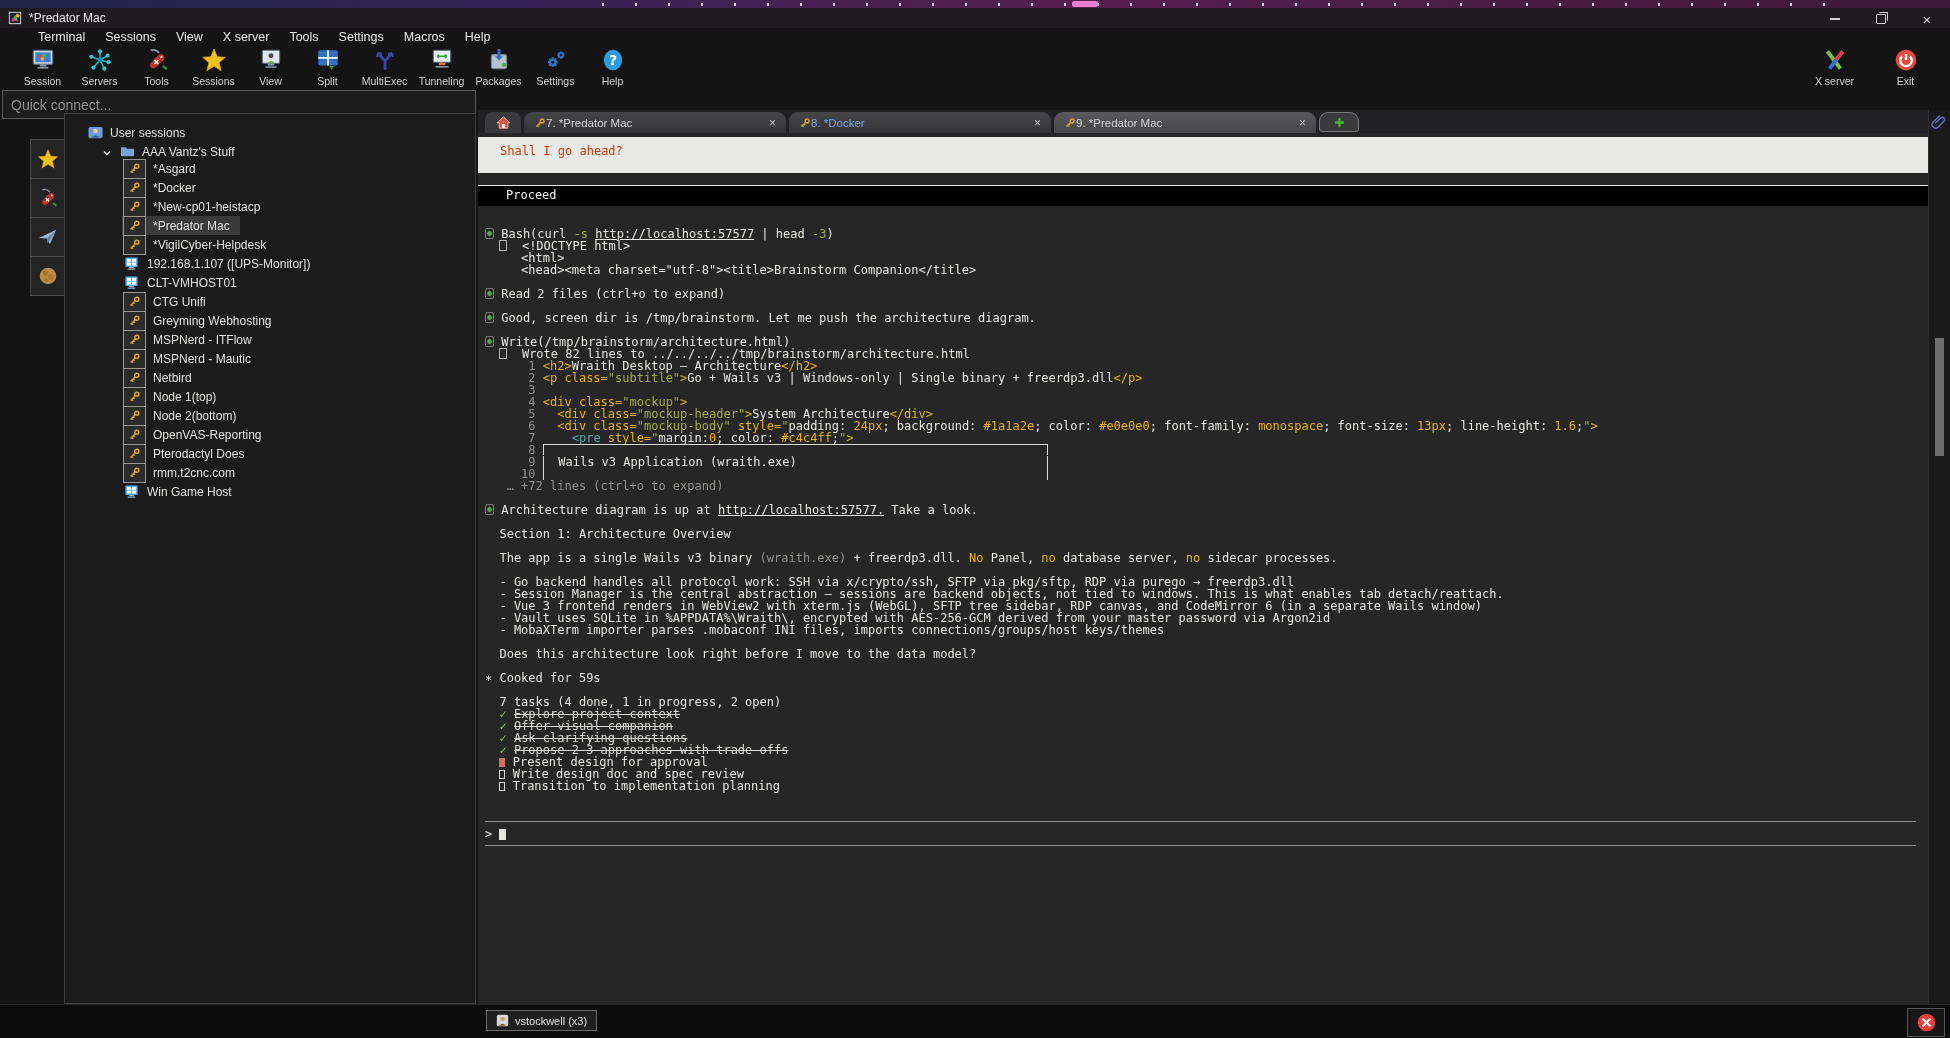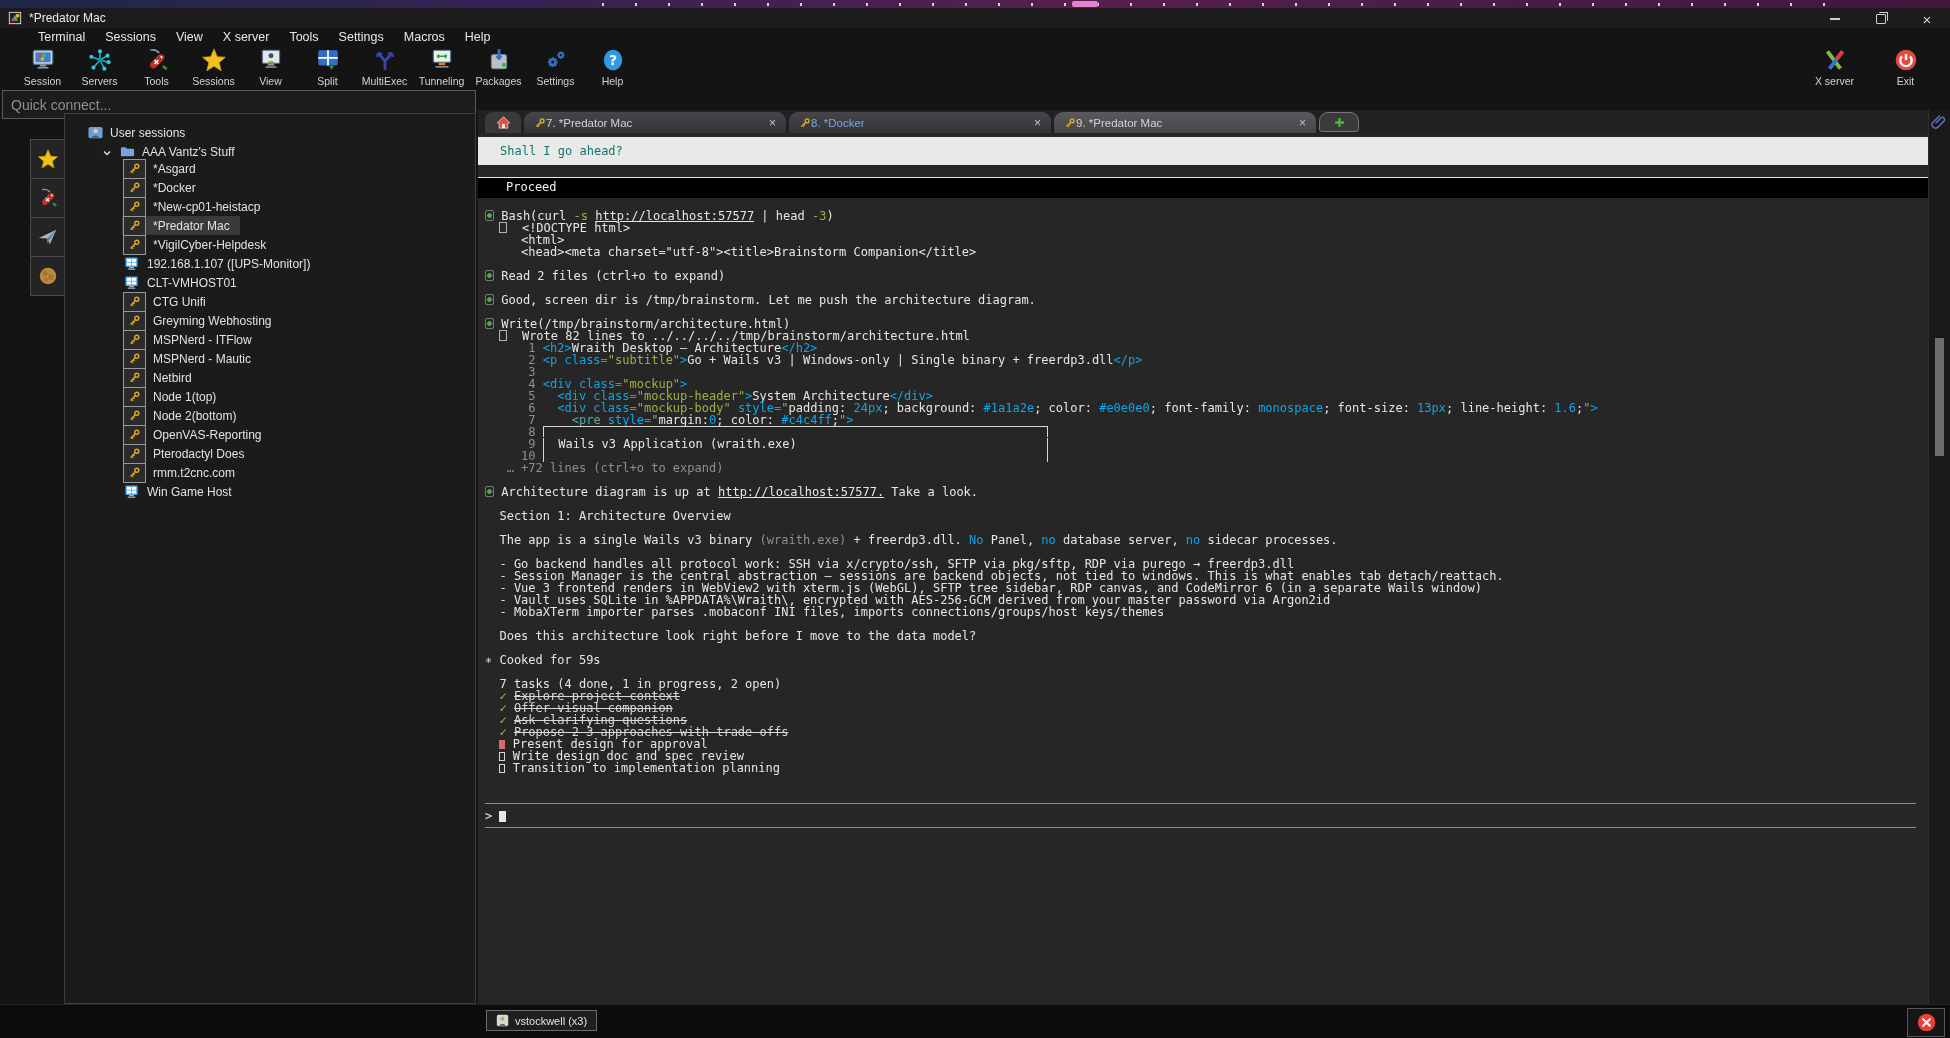--- a/index.html
+++ b/index.html
@@ -84,28 +84,28 @@
   
   #rightstrip{position:absolute;left:1928px;right:0;top:110px;bottom:33px;background:#191919;border-left:1px solid #2e2e2e}
   #paperclip{position:absolute;right:2px;top:3px;width:18px;height:18px}
   #scrollthumb{position:absolute;left:6px;top:228px;width:9px;height:118px;background:#6e6e6e}
 
   
   #terminal{position:absolute;left:478px;top:133px;width:1450px;bottom:33px;background:#262626;
     font-family:"DejaVu Sans Mono","DejaVu Sans",monospace;font-size:12px;color:#e6e6e3;
     padding-top:2px;box-sizing:border-box;overflow:hidden}
   .tl{height:12px;line-height:12px;white-space:pre;padding-left:7px}
-  .tl-inv{height:28px;line-height:28px;background:#e9e9e8;color:#0f766e;padding-left:22px;margin-top:2px}
+  .tl-inv{height:36px;line-height:28px;background:#e9e9e8;color:#c2410c;padding-left:22px;margin-top:2px}
   .tl-proceed{height:20px;line-height:19px;background:#000;border-top:1px solid #e8e8e8;color:#f0f0ed;
-    padding-left:28px;margin-top:12px;margin-bottom:0}
+    padding-left:28px;margin-top:12px;margin-bottom:10px}
   .tl-hr{position:relative}
   .tl-hr::before{content:"";position:absolute;left:7px;right:12px;top:5px;border-top:1px solid #8e8e8b}
   .sg-w{color:#e6e6e3}
   .sg-dim,.sg-num{color:#8f8f8c}
-  .sg-red{color:#0ea5e9}
+  .sg-red{color:#eab308}
   .sg-grn{color:#a2af3e}
   .sg-cyn{color:#56a8a8}
   .sg-wu{color:#e6e6e3;text-decoration:underline}
   .sg-strike{color:#d8d8d5;text-decoration:line-through}
   .sg-ck{color:#95c24e}
   .sg-pk{color:#cf7daa}
   .sg-b{display:inline-block;width:7px;height:9px;border:1px solid #7a7a78;border-radius:2px;
     background:radial-gradient(circle,#4ab04a 0 2px,transparent 2.6px);vertical-align:-1px}
   .sg-e{display:inline-block;width:6px;height:9px;border:1px solid #b4b4b1;vertical-align:-1px}
   .sg-cur{display:inline-block;width:7px;height:11px;background:#e6e6e3;vertical-align:-2px}

